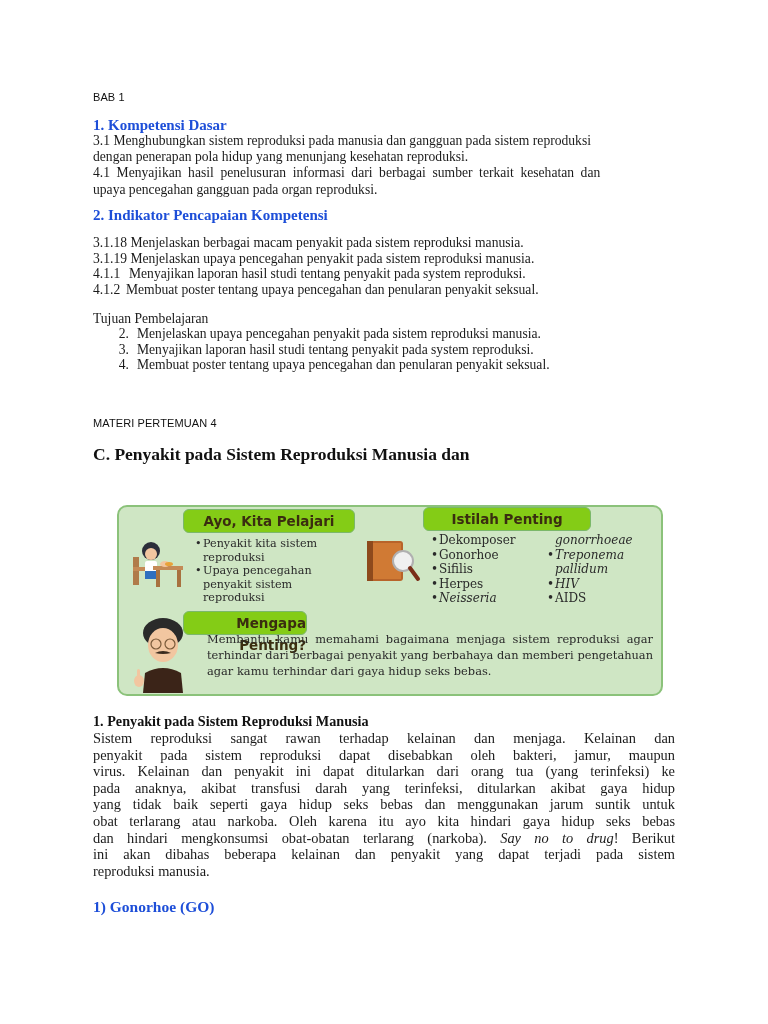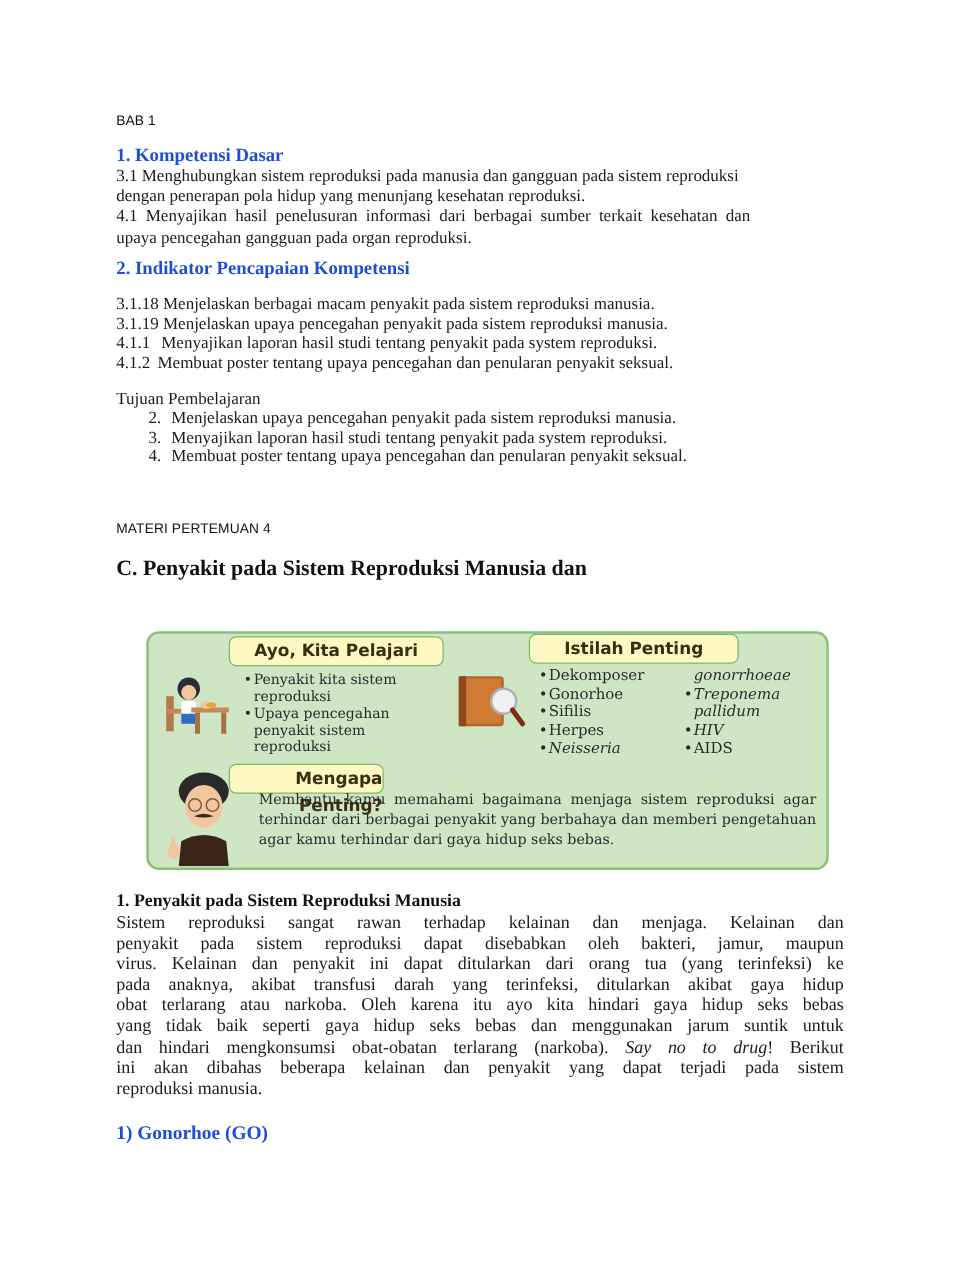--- a/index.html
+++ b/index.html
@@ -13,21 +13,21 @@
   .ind-num { display: inline-block; width: 36px; }
   ol.tujuan { margin: 0; padding: 0; list-style: none; }
   ol.tujuan li { white-space: nowrap; }
   ol.tujuan .num { display: inline-block; width: 22px; text-align: right; margin-right: 8px; }
   .title-c { font-family: "Liberation Serif", serif; font-weight: bold; font-size: 17.5px; line-height: 22px; color: #111; }
   .box {
     position: absolute; left: 117px; top: 505px; width: 546px; height: 191px;
     background: #cfe6c4; border: 2px solid #8bc27a; border-radius: 10px; box-sizing: border-box;
   }
   .tag {
-    position: absolute; background: #fef9c3; border: 1.5px solid #7bb86a; border-radius: 6px;
+    position: absolute; background: #84cc16; border: 1.5px solid #7bb86a; border-radius: 6px;
     font-family: "DejaVu Sans", sans-serif; font-weight: bold; color: #3a2d10; font-size: 13.5px;
     text-align: center; box-sizing: border-box; line-height: 22px;
   }
   .box-list { position: absolute; font-family: "DejaVu Serif", serif; font-size: 11.2px; line-height: 13.6px; color: #2a2a2a; margin: 0; padding: 0; list-style: none; }
   .box-list li { padding-left: 8px; position: relative; }
   .box-list li.b::before { content: "•"; position: absolute; left: 0; top: 0; }
   .box-list li.i { font-style: italic; }
   .why-text { position: absolute; left: 88px; top: 124px; width: 446px; font-family: "DejaVu Serif", serif; font-size: 11.4px; line-height: 16px; color: #2a2a2a; text-align: justify; text-align-last: left; }
   .sub-head { font-family: "Liberation Serif", serif; font-weight: bold; font-size: 14.2px; color: #111; }
 </style>
@@ -128,20 +128,20 @@
   </svg>
   <div class="why-text">Membantu kamu memahami bagaimana menjaga sistem reproduksi agar terhindar dari berbagai penyakit yang berbahaya dan memberi pengetahuan agar kamu terhindar dari gaya hidup seks bebas.</div>
 </div>
 
 <div class="abs sub-head" style="left:93px; top:713px;">1. Penyakit pada Sistem Reproduksi Manusia</div>
 <div class="abs body-text" style="left:93px; top:730px; width:582px; font-size:14.4px; line-height:16.6px;">
   <div class="justify" style="text-align-last:justify;">Sistem reproduksi sangat rawan terhadap kelainan dan menjaga. Kelainan dan</div>
   <div class="justify" style="text-align-last:justify;">penyakit pada sistem reproduksi dapat disebabkan oleh bakteri, jamur, maupun</div>
   <div class="justify" style="text-align-last:justify;">virus. Kelainan dan penyakit ini dapat ditularkan dari orang tua (yang terinfeksi) ke</div>
   <div class="justify" style="text-align-last:justify;">pada anaknya, akibat transfusi darah yang terinfeksi, ditularkan akibat gaya hidup</div>
+  <div class="justify" style="text-align-last:justify;">yang tidak baik seperti gaya hidup seks bebas dan menggunakan jarum suntik untuk</div>
   <div class="justify" style="text-align-last:justify;">obat terlarang atau narkoba. Oleh karena itu ayo kita hindari gaya hidup seks bebas</div>
-  <div class="justify" style="text-align-last:justify;">yang tidak baik seperti gaya hidup seks bebas dan menggunakan jarum suntik untuk</div>
   <div class="justify" style="text-align-last:justify;"><span>dan hindari mengkonsumsi obat-obatan terlarang (narkoba). </span><i>Say no to drug</i><span>! Berikut</span></div>
   <div class="justify" style="text-align-last:justify;">ini akan dibahas beberapa kelainan dan penyakit yang dapat terjadi pada sistem</div>
   <div>reproduksi manusia.</div>
 </div>
 
 <div class="abs green-head" style="left:93px; top:898px; font-size:15.5px;">1) Gonorhoe (GO)</div>
 
 </body></html>

